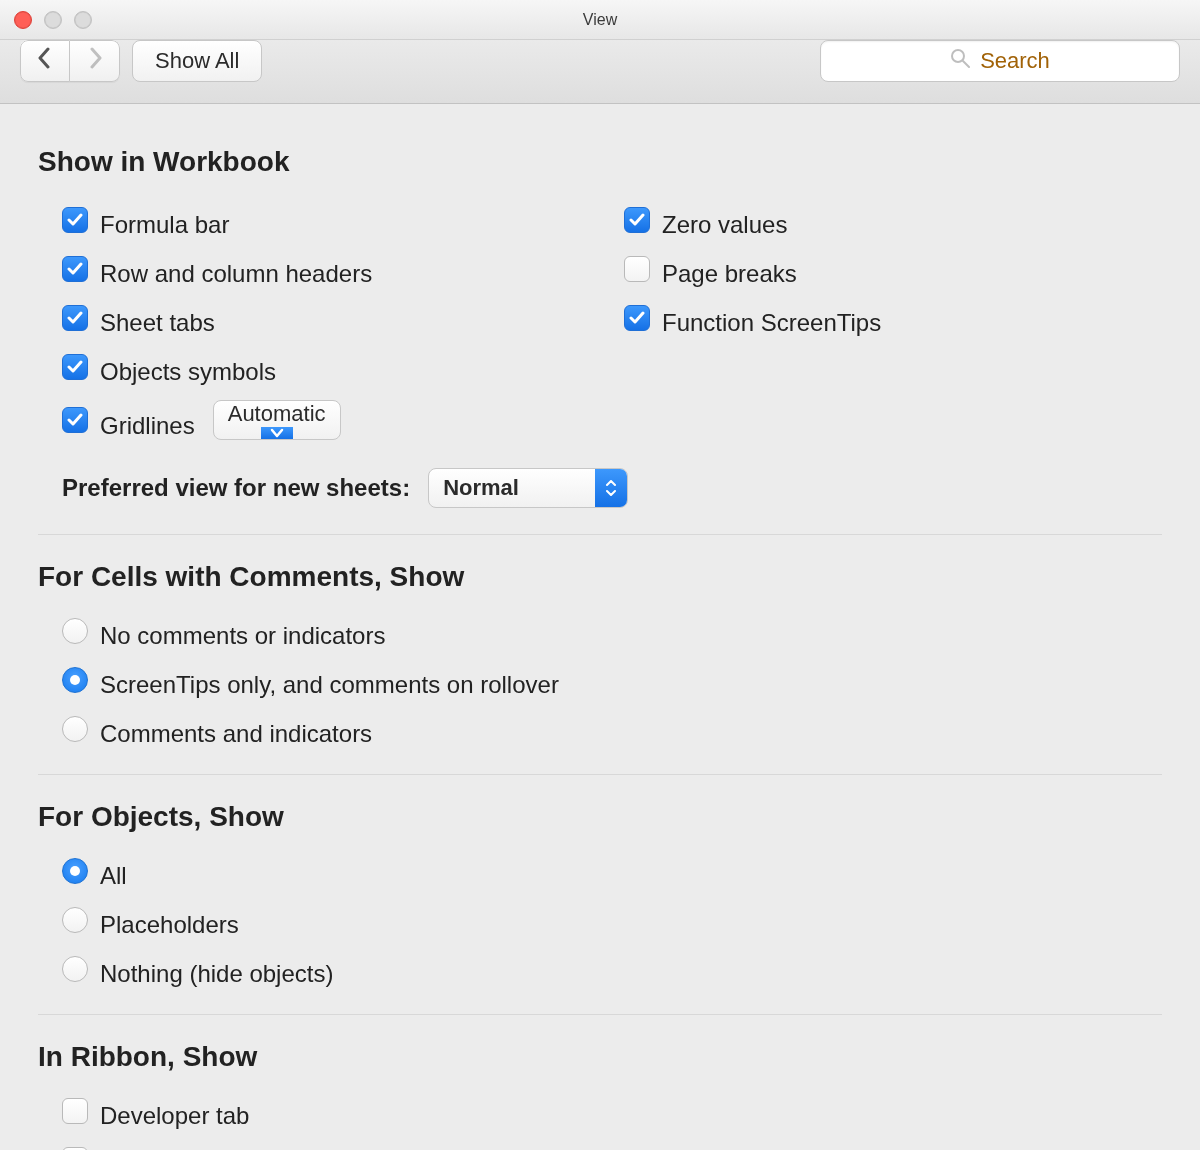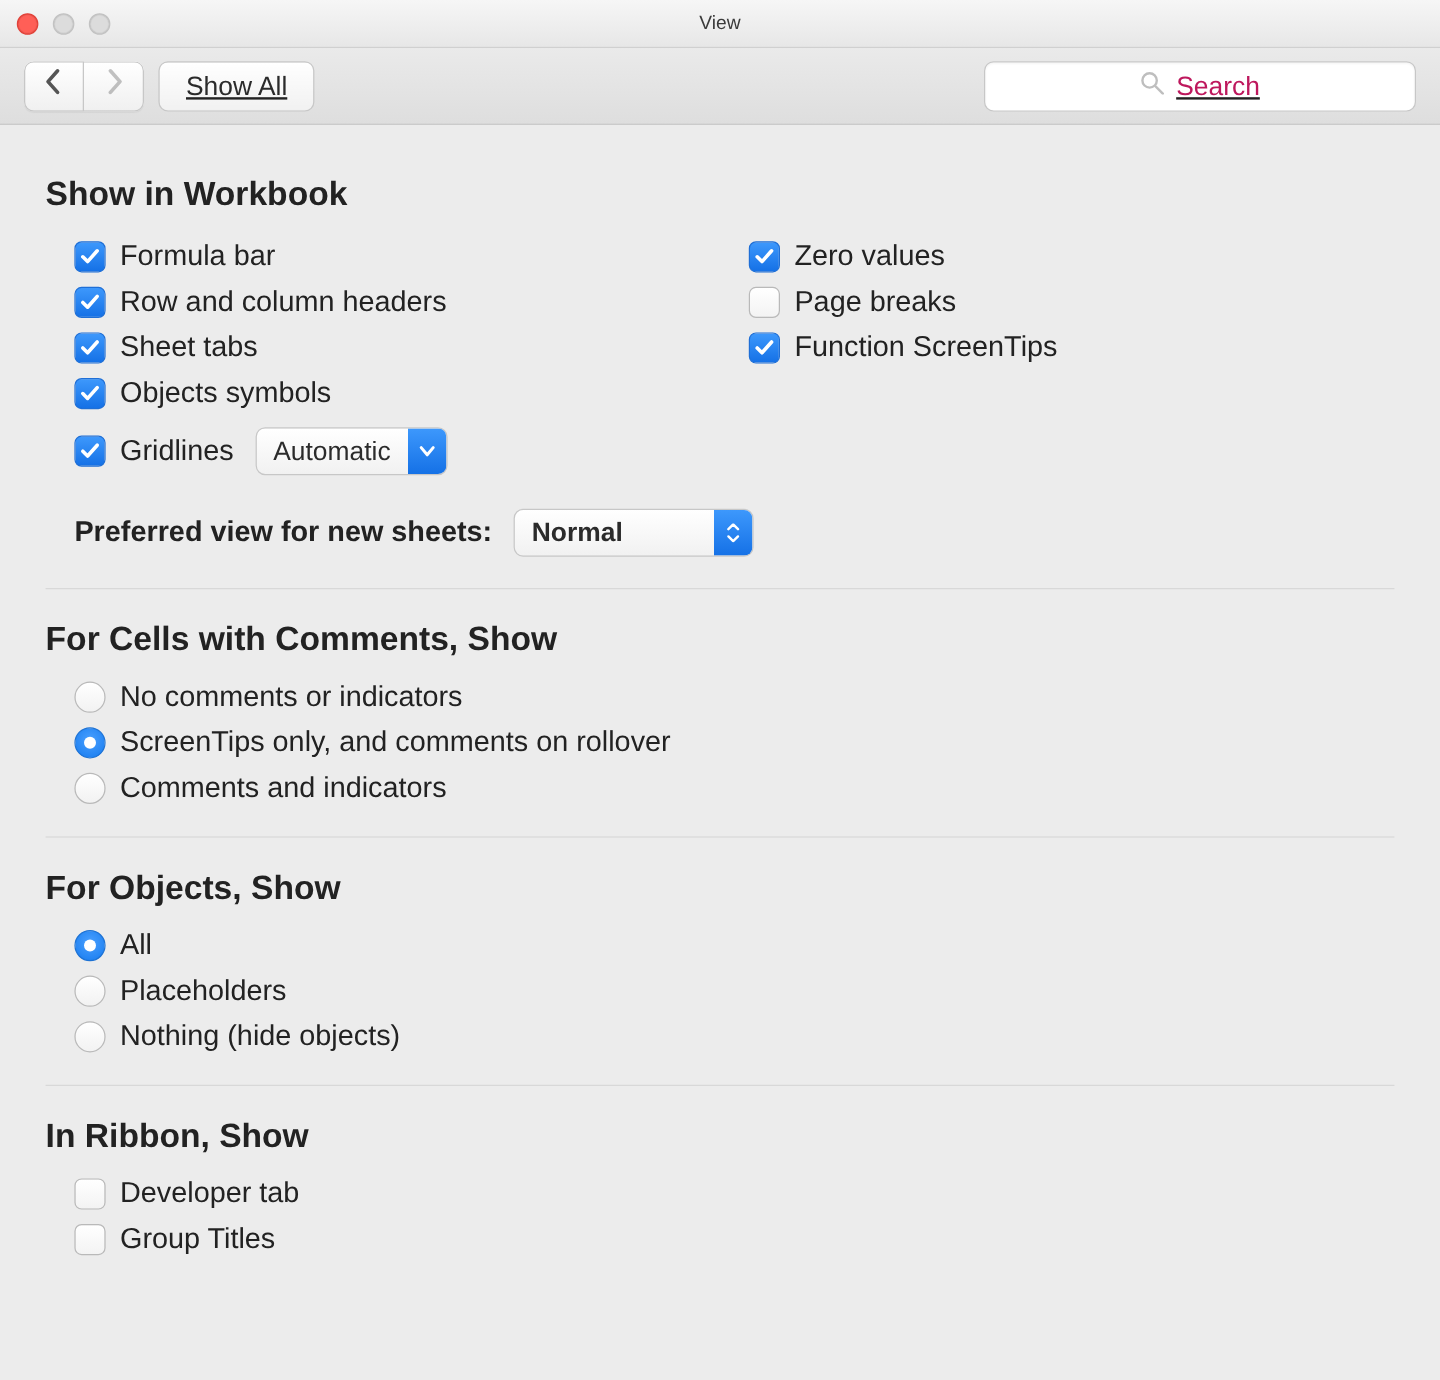--- a/index.html
+++ b/index.html
@@ -41,24 +41,22 @@
     font-size: 16px;
     color: #3b3b3b;
   }
 
   
   .toolbar {
     height: 64px;
     background: linear-gradient(#eaeaea, #dedede);
     border-bottom: 1px solid #c2c2c2;
     display: flex;
-    align-items: center;
     padding: 0 20px;
     gap: 12px;
-    text-decoration: underline;
   }
   .segmented {
     display: inline-flex;
     height: 42px;
     border-radius: 8px;
     overflow: hidden;
     box-shadow: 0 1px 0 #fff inset, 0 1px 1px rgba(0,0,0,.05);
   }
   .seg-btn {
     width: 50px;
@@ -87,21 +85,21 @@
   .searchbox {
     width: 360px;
     height: 42px;
     border-radius: 8px;
     border: 1px solid #c7c7c7;
     background: #fff;
     display: flex;
     align-items: center;
     justify-content: center;
     gap: 10px;
-    color: #be185d;
+    color: #a16207;
     font-size: 22px;
     box-shadow: inset 0 1px 2px rgba(0,0,0,.06);
   }
   .searchbox svg { opacity: .55; }
 
   
   .content {
     padding: 34px 38px;
   }
   .section-title {
@@ -118,21 +116,21 @@
   .cols {
     display: flex;
   }
   .col { flex: 1; }
   .row {
     display: flex;
     align-items: center;
     gap: 12px;
     margin: 4px 0 10px 24px;
   }
-  .row .label { font-size: 24px; }
+  .row .label { font-size: 24px; margin-top: 11px; }
 
   
   .checkbox {
     width: 26px; height: 26px;
     border-radius: 6px;
     border: 1px solid #b9b9b9;
     background: linear-gradient(#ffffff, #f3f3f3);
     display: inline-flex;
     align-items: center; justify-content: center;
     flex-shrink: 0;
@@ -286,21 +284,21 @@
         </span>
         <span class="label">Objects symbols</span>
       </div>
       <div class="row" style="margin-top:14px;">
         <span class="checkbox checked">
           <svg width="16" height="16" viewBox="0 0 16 16">
               <path d="M2 8 L6 12 L14 3" fill="none" stroke="#fff" stroke-width="3" stroke-linecap="round" stroke-linejoin="round"></path>
             </svg>
         </span>
         <span class="label">Gridlines</span>
-        <span class="popup" style="margin-left:6px;">
+        <span class="popup" style="margin-left:6px;flex-direction:column;">
           <span class="popup-text">Automatic</span>
           <span class="popup-arrow-single">
             <svg width="14" height="10" viewBox="0 0 14 10">
                 <path d="M2 2 L7 8 L12 2" fill="none" stroke="#fff" stroke-width="2.5" stroke-linecap="round" stroke-linejoin="round"></path>
               </svg>
           </span>
         </span>
       </div>
     </div>
 

